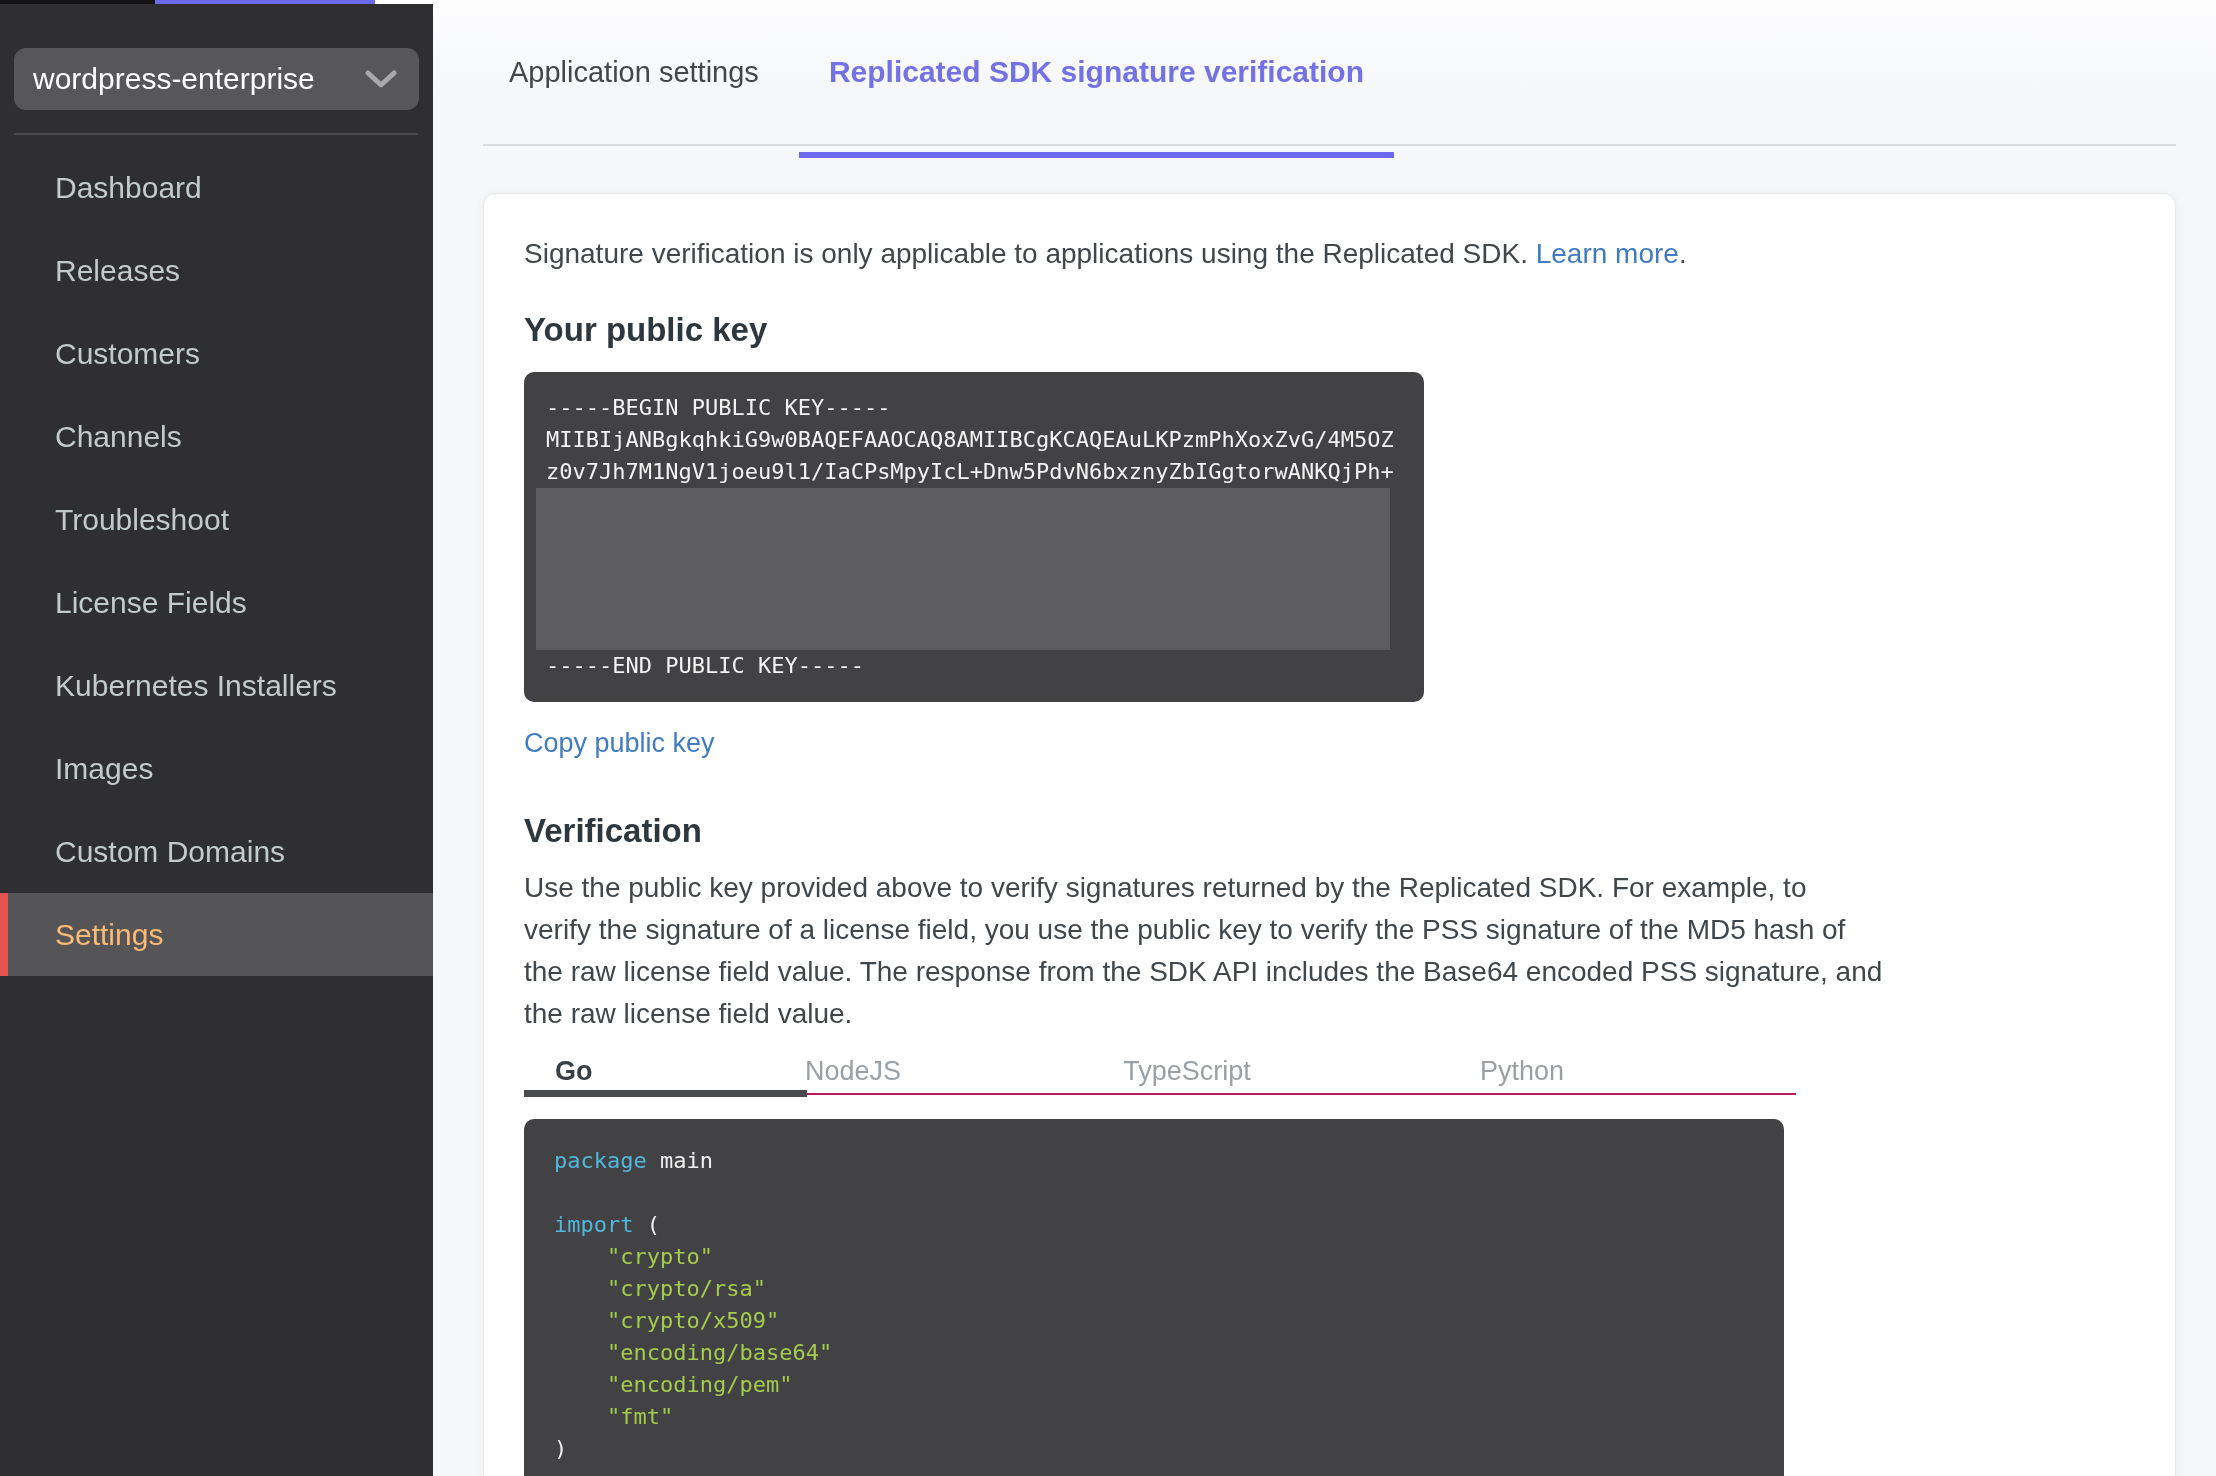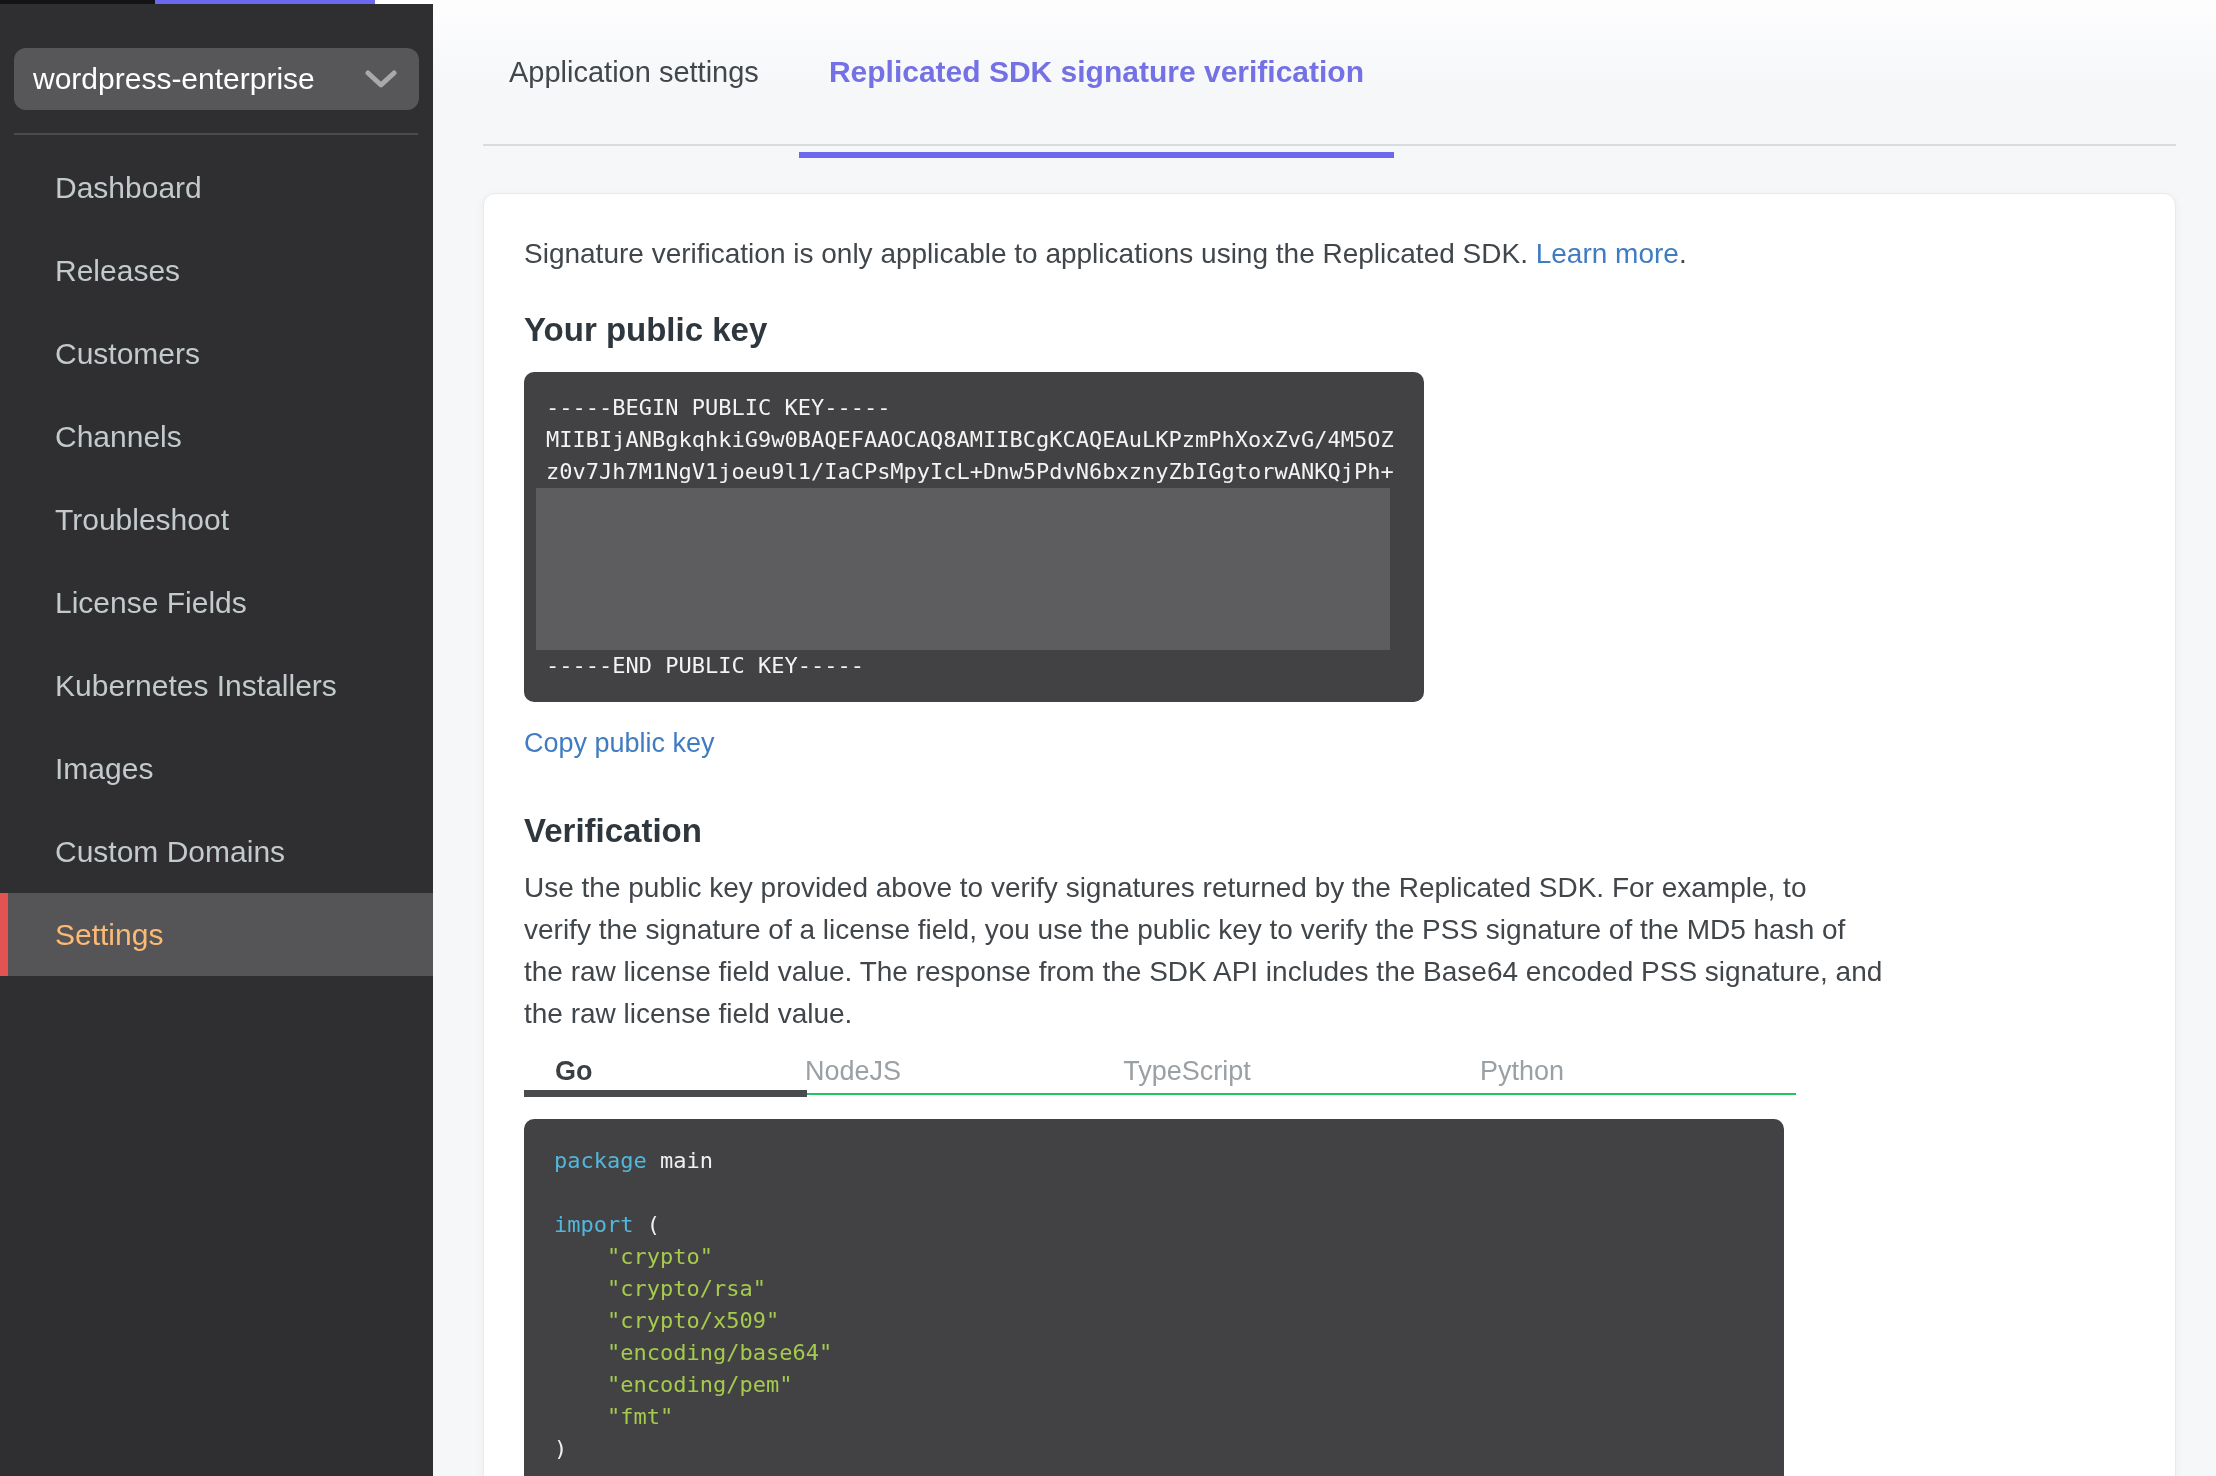--- a/index.html
+++ b/index.html
@@ -75,21 +75,21 @@
     padding:20px 22px;
     font-family:"DejaVu Sans Mono",monospace;font-size:22px;color:#f3f3f3;
   }
   .key-line{line-height:32px;white-space:pre;}
   .key-redacted{height:162px;width:854px;margin-left:-10px;background:#5d5d60;}
   .copy-link{display:inline-block;margin-top:26px;font-size:27px;}
 
   .desc{margin:16px 0 0;font-size:28px;line-height:42px;color:#41464b;}
   .desc-line{white-space:nowrap;}
 
-  .lang-tabs{margin-top:14px;width:1272px;height:44px;position:relative;border-bottom:2px solid #22c55e;}
+  .lang-tabs{margin-top:14px;width:1272px;height:44px;position:relative;border-bottom:2px solid #be185d;}
   .lang{position:absolute;top:0;line-height:44px;font-size:27px;color:#9aa0a4;cursor:pointer;white-space:nowrap;}
   .lang.lang-0{left:31px;}
   .lang.lang-1{left:329px;transform:translateX(-50%);}
   .lang.lang-2{left:663px;transform:translateX(-50%);}
   .lang.lang-3{left:998px;transform:translateX(-50%);}
   .lang.active{color:#3a3f44;font-weight:bold;}
   .go-underline{position:absolute;left:0;bottom:-4px;width:283px;height:7px;background:#4a4b4d;z-index:2;}
 
   .code-block{
     margin-top:24px;width:1260px;height:430px;box-sizing:border-box;

